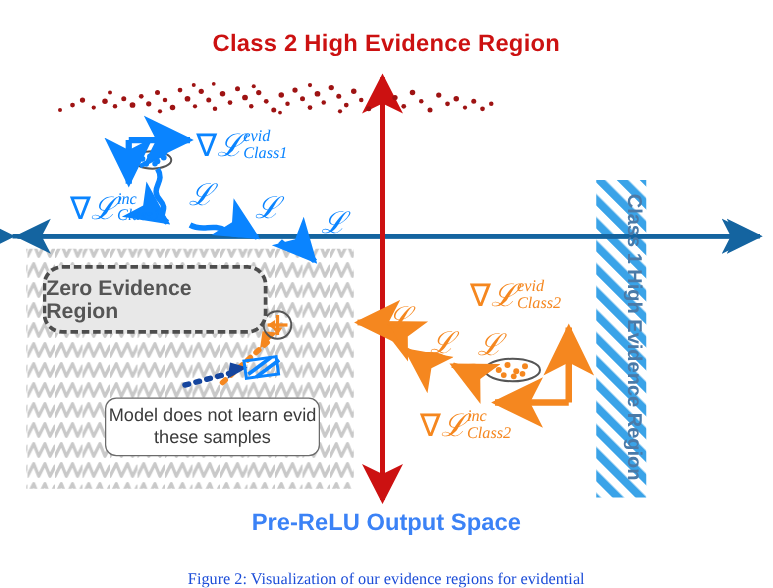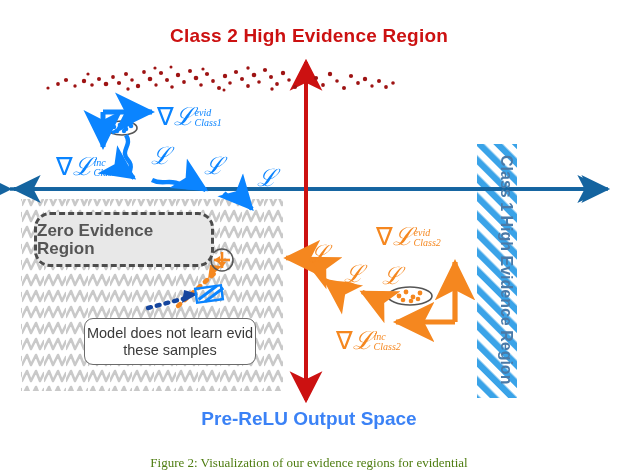--- a/index.html
+++ b/index.html
@@ -13,21 +13,21 @@
     left:0;top:25px;width:618px;text-align:center;
     font:bold 19px "Liberation Sans",sans-serif;
     color:#CC1111;letter-spacing:.2px;
   }
   #title-bottom{
     left:0;top:408px;width:618px;text-align:center;
     font:bold 19px "Liberation Sans",sans-serif;color:#3b82f6;
   }
   #caption{
     left:0;top:455px;width:618px;text-align:center;
-    font:13px "Liberation Serif",serif;color:#4d7c0f;
+    font:13px "Liberation Serif",serif;color:#1d4ed8;
     white-space:nowrap;overflow:hidden;
   }
 
   
   #class1-label{
     left:487px;top:155px;width:240px;height:28px;
     transform-origin:0 0;transform:rotate(90deg) translate(0,-28px);
     font:bold 16px "Liberation Sans",sans-serif;color:#4a7aa8;
     text-align:left;
   }
@@ -46,21 +46,21 @@
     background:#ffffff;border:1.6px solid #6b6b6b;border-radius:9px;
     display:flex;align-items:center;justify-content:center;
     font:14.5px "Liberation Sans",sans-serif;color:#3a3a3a;
     text-align:center;line-height:1.15;box-sizing:border-box;
   }
 
   
   .mathlbl{font-family:"Liberation Serif",serif;white-space:nowrap;}
   .nab{font-size:25px;}
   .scriptL{font-style:italic;font-size:25px;font-family:"Liberation Serif",serif;}
-  .sub{display:inline-block;vertical-align:-0.1em;font-size:10px;
+  .sub{display:inline-block;vertical-align:-0.1em;font-size:13px;
        font-style:italic;line-height:1.0;text-align:left;}
   .sub i{display:block;font-style:italic;}
   .blue{color:#0a84ff;}
   .orange{color:#F5871F;}
   .loneL{font:italic 24px "Liberation Serif",serif;}
 </style>
 </head>
 <body>
 
 <div id="stage">

